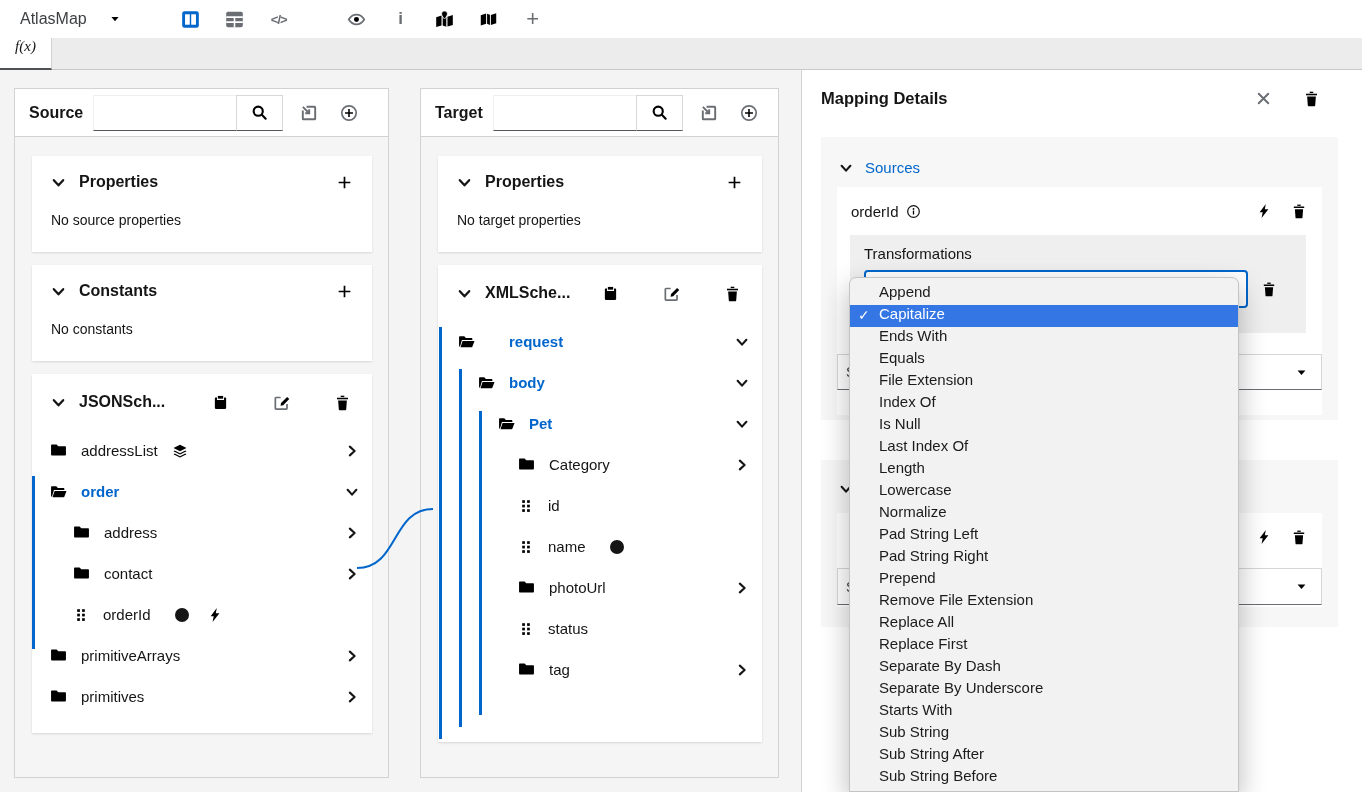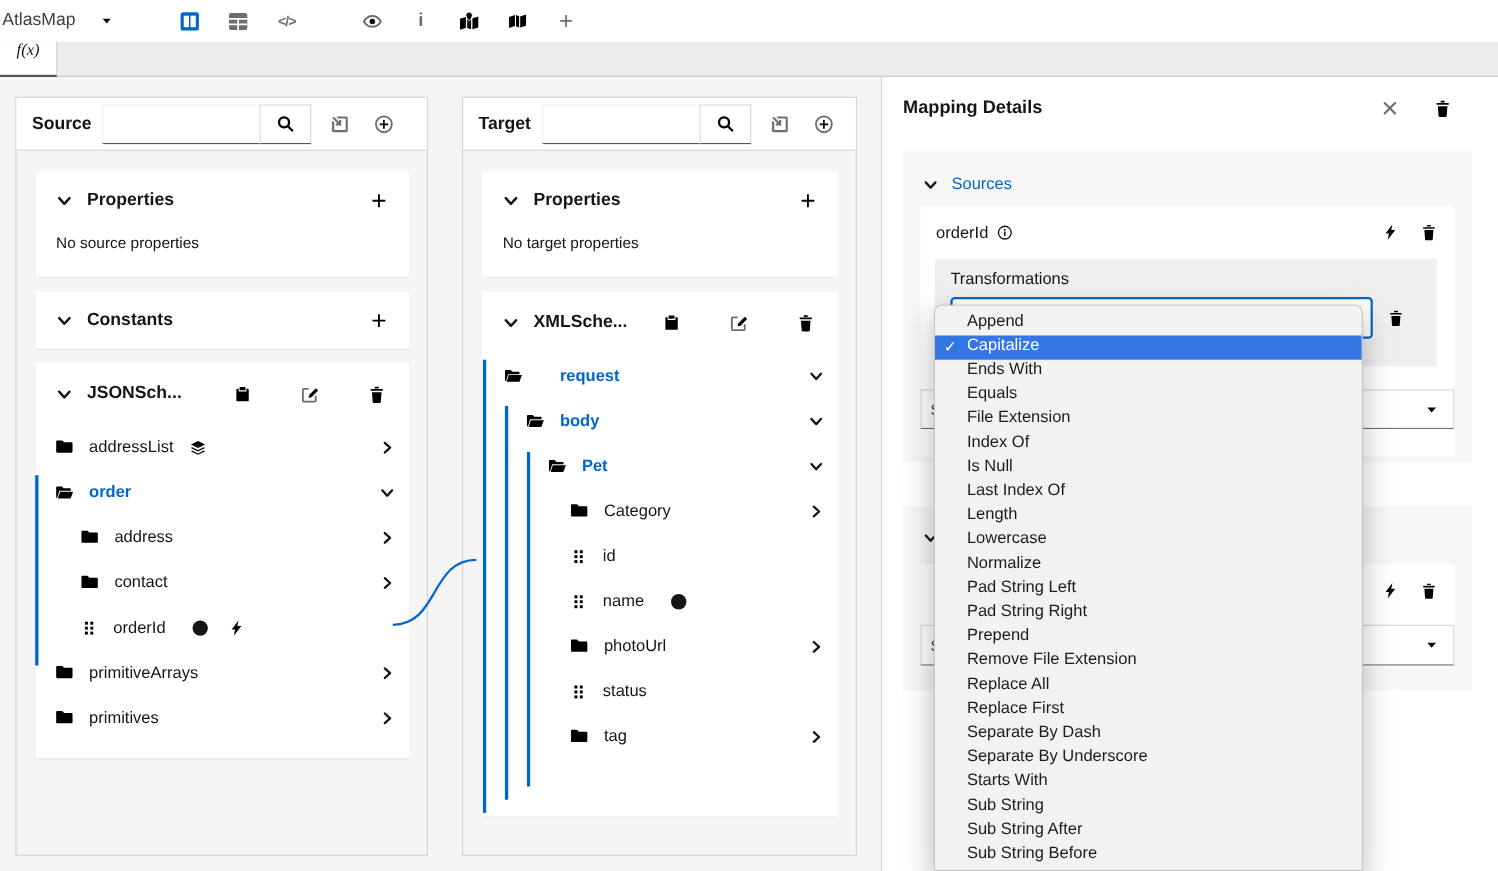--- a/index.html
+++ b/index.html
@@ -3,21 +3,21 @@
 <meta charset="utf-8">
 <style>
   * { margin:0; padding:0; box-sizing:border-box; }
   html,body { width:1362px; height:792px; overflow:hidden; background:#fff;
     font-family:"Liberation Sans", sans-serif; color:#151515; }
   svg.ic { display:block; flex:none; }
 
   
   .toolbar { position:absolute; left:0; top:0; width:1362px; height:38px; background:#fff;
     display:flex; align-items:center; }
-  .appmenu { display:flex; align-items:center; gap:22px; padding-left:2px; cursor:pointer; }
+  .appmenu { display:flex; align-items:center; gap:22px; padding-left:20px; cursor:pointer; }
   .appname { font-size:16px; color:#3c3f42; }
   .tico { width:44px; height:30px; display:flex; align-items:center; justify-content:center;
     background:none; border:none; cursor:pointer; color:#6a6e73; }
   .tgroup { display:flex; align-items:center; margin-left:48px; }
   .tgroup .gap { width:34px; }
   .codeglyph { font-size:13px; font-weight:700; color:#6a6e73; letter-spacing:-1px; }
   .infoglyph { font-size:17px; font-weight:800; color:#6a6e73; }
   .plusglyph { font-size:22px; font-weight:400; color:#6a6e73; line-height:1; }
 
   
@@ -310,20 +310,21 @@
               <use href="#i-chev-d"></use>
             </svg>
           <span class="ctitle">Constants</span>
           <span class="flex"></span>
           <button class="hico" style="margin-right:6px">
               <svg class="ic" width="17" height="17">
                 <use href="#i-plus"></use>
               </svg>
             </button>
         </div>
+        <div class="cempty">No constants</div>
       </div>
       <div class="card doc">
         <div class="chead">
           <svg class="ic" width="15" height="15">
               <use href="#i-chev-d"></use>
             </svg>
           <span class="ctitle">JSONSch...</span>
           <span class="flex"></span>
           <div class="acticons">
             <button class="hico">

